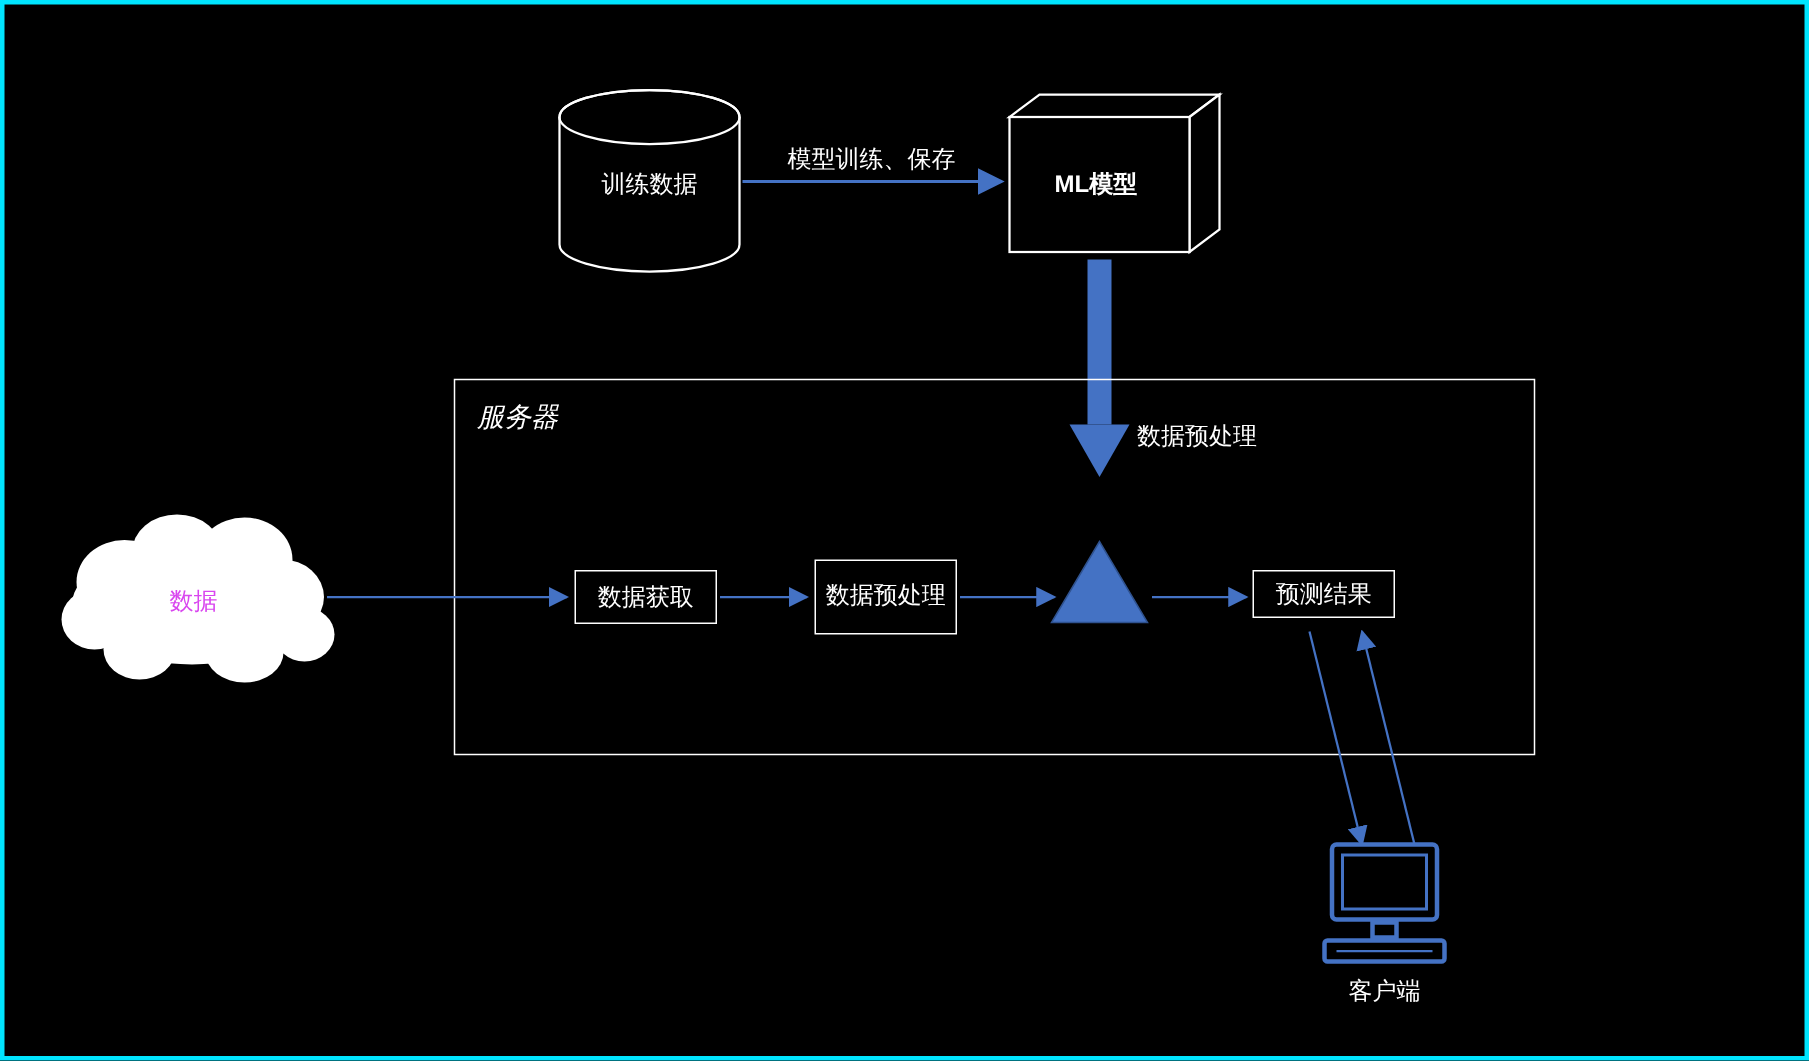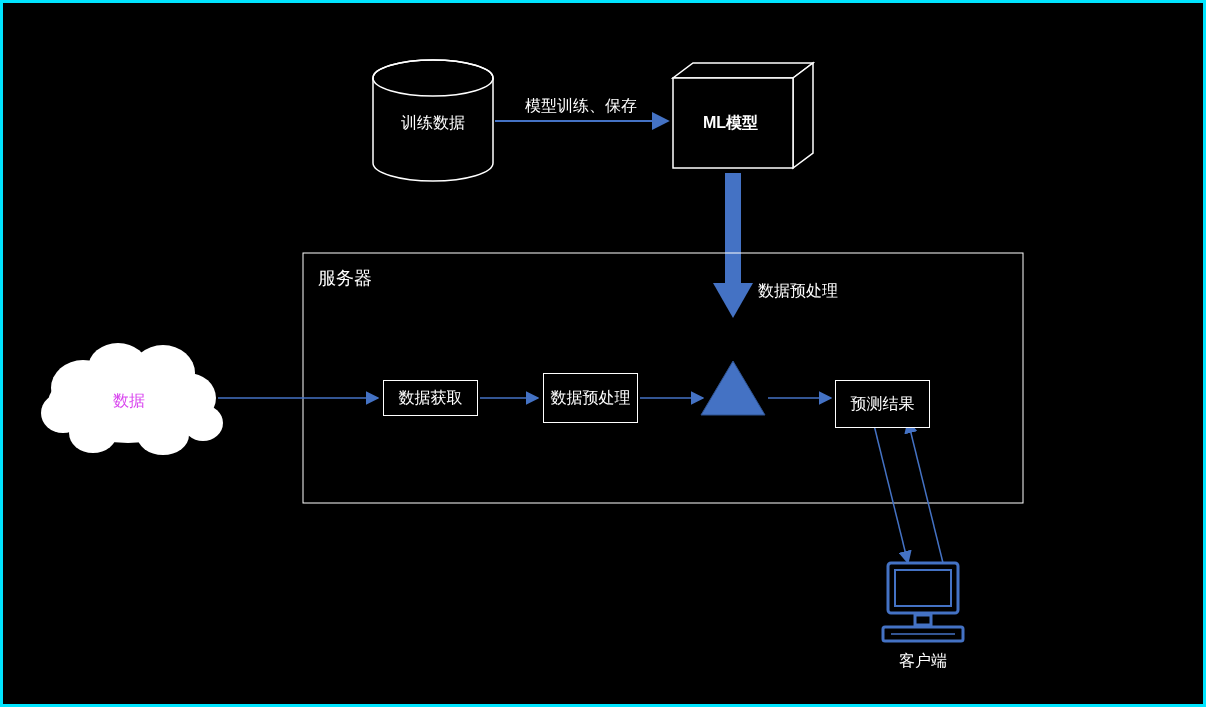--- a/index.html
+++ b/index.html
@@ -109,23 +109,23 @@
       <rect x="32" y="52" width="16" height="10" fill="none" stroke="#4472c4" stroke-width="3"></rect>
       <rect x="0" y="64" width="80" height="14" rx="2" fill="none" stroke="#4472c4" stroke-width="3"></rect>
       <line x1="8" y1="71" x2="72" y2="71" stroke="#4472c4" stroke-width="1.5"></line>
     </g>
   </svg>
 
   <div class="label" style="left:398px; top:110px;">训练数据</div>
   <div class="label" style="left:700px; top:110px;font-weight:bold;">ML模型</div>
   <div class="label" style="left:522px; top:93px;">模型训练、保存</div>
   <div class="label" style="left:755px; top:278px;">数据预处理</div>
-  <div class="label" style="left:315px; top:263px; font-size:18px;">服务器</div>
+  <div class="label" style="left:315px; top:263px; font-size:18px;font-style:italic;">服务器</div>
 
   <div class="label" style="left:110px; top:388px; color:#d946ef;">数据</div>
 
   <div class="box" style="left:540px; top:370px; width:95px; height:50px; line-height:1.2;">数据预处理</div>
   <div class="box" style="left:380px; top:377px; width:95px; height:36px;">数据获取</div>
-  <div class="box" style="left:832px; top:377px; width:95px; height:48px;">预测结果</div>
+  <div class="box" style="left:832px; top:377px; width:95px; height:32px;">预测结果</div>
 
   <div class="label" style="left:896px; top:648px;text-align:right;">客户端</div>
 
 </div>
 
 </body></html>

